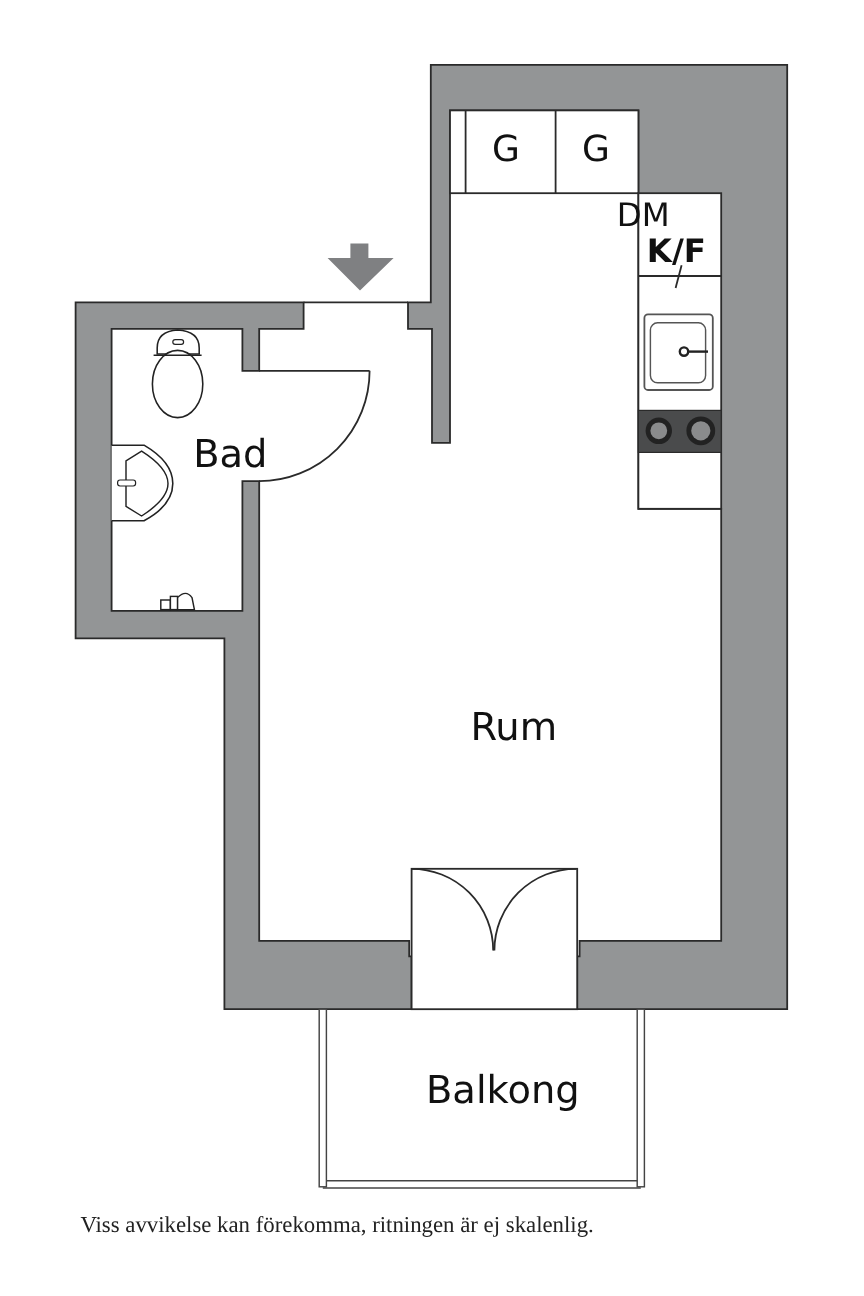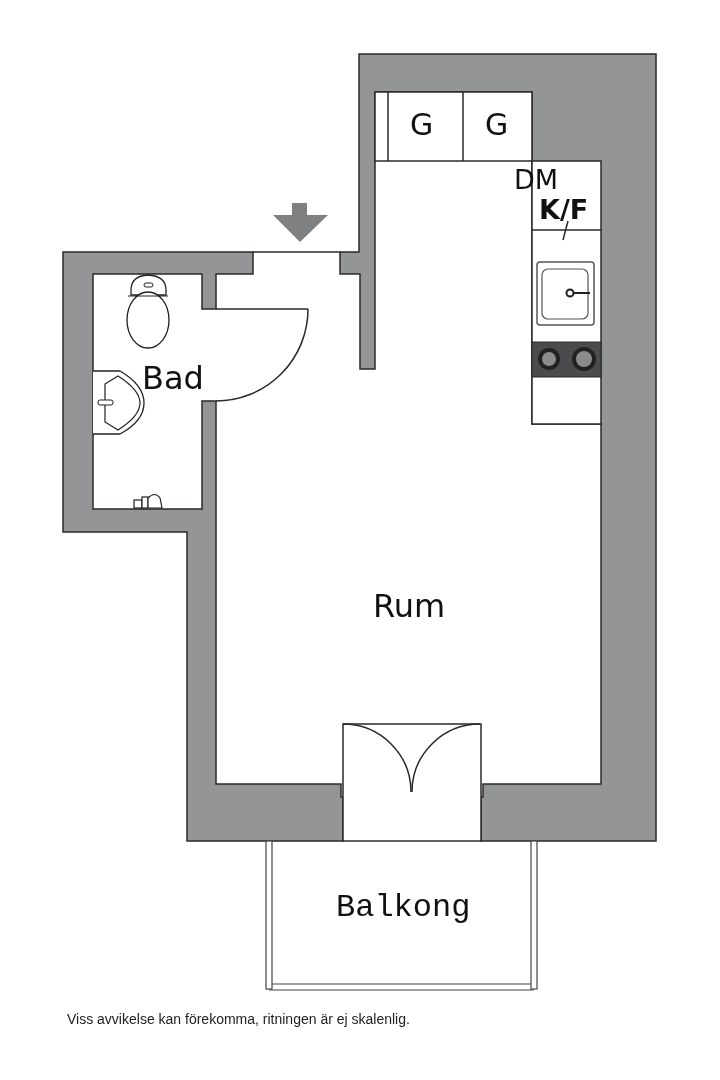--- a/index.html
+++ b/index.html
@@ -1,20 +1,20 @@
 <!DOCTYPE html>
 <html><head>
 <meta charset="utf-8">
 <style>
   html, body { margin:0; padding:0; background:#ffffff; }
   body { width:720px; height:1080px; position:relative; overflow:hidden; font-family:"DejaVu Sans", sans-serif; }
   svg.plan { position:absolute; left:0; top:0; width:720px; height:1080px; }
-  .room-label { position:absolute; color:#111; font-family:"DejaVu Sans", sans-serif; line-height:1; white-space:nowrap; }
+  .room-label { position:absolute; color:#111; font-family:"DejaVu Sans", sans-serif; line-height:1; white-space:nowrap;margin-left:19px; }
   .fixture-label { position:absolute; color:#111; font-family:"DejaVu Sans", sans-serif; line-height:1; text-align:center; }
-  .disclaimer { position:absolute; left:67px; top:1011px; font-size:14px; color:#222; font-family:Liberation Sans, sans-serif; white-space:nowrap; }
+  .disclaimer { position:absolute; left:67px; top:1011px; font-size:19px; color:#222; font-family:Liberation Serif, serif; white-space:nowrap; }
 </style>
 </head>
 <body>
 
 <svg class="plan" viewBox="0 0 720 1080" xmlns="http://www.w3.org/2000/svg">
 
   <g>
 
     <path d="M359,54 L656,54 L656,841 L187,841 L187,532 L63,532 L63,252 L253,252 L253,274 L202,274 L202,309 L216,309 L216,274 L216,274 Z" fill="none"></path>
 
@@ -92,15 +92,15 @@
   </g>
 </svg>
 
 <div class="fixture-label" style="left:410px; top:110px; font-size:30px;">G</div>
 <div class="fixture-label" style="left:485px; top:110px; font-size:30px;">G</div>
 <div class="fixture-label" style="left:514px; top:166px; font-size:27px;">DM</div>
 <div class="fixture-label" style="left:539px; top:196px; font-size:27px;font-weight:bold;">K/F</div>
 
 <div class="room-label" style="left:142px; top:362px; font-size:32px;">Bad</div>
 <div class="room-label" style="left:373px; top:590px; font-size:32px;text-align:center;">Rum</div>
-<div class="room-label" style="left:336px; top:892px; font-size:32px;font-family:Liberation Mono, monospace;">Balkong</div>
+<div class="room-label" style="left:336px; top:892px; font-size:32px;">Balkong</div>
 
 <div class="disclaimer">Viss avvikelse kan förekomma, ritningen är ej skalenlig.</div>
 
 </body></html>

